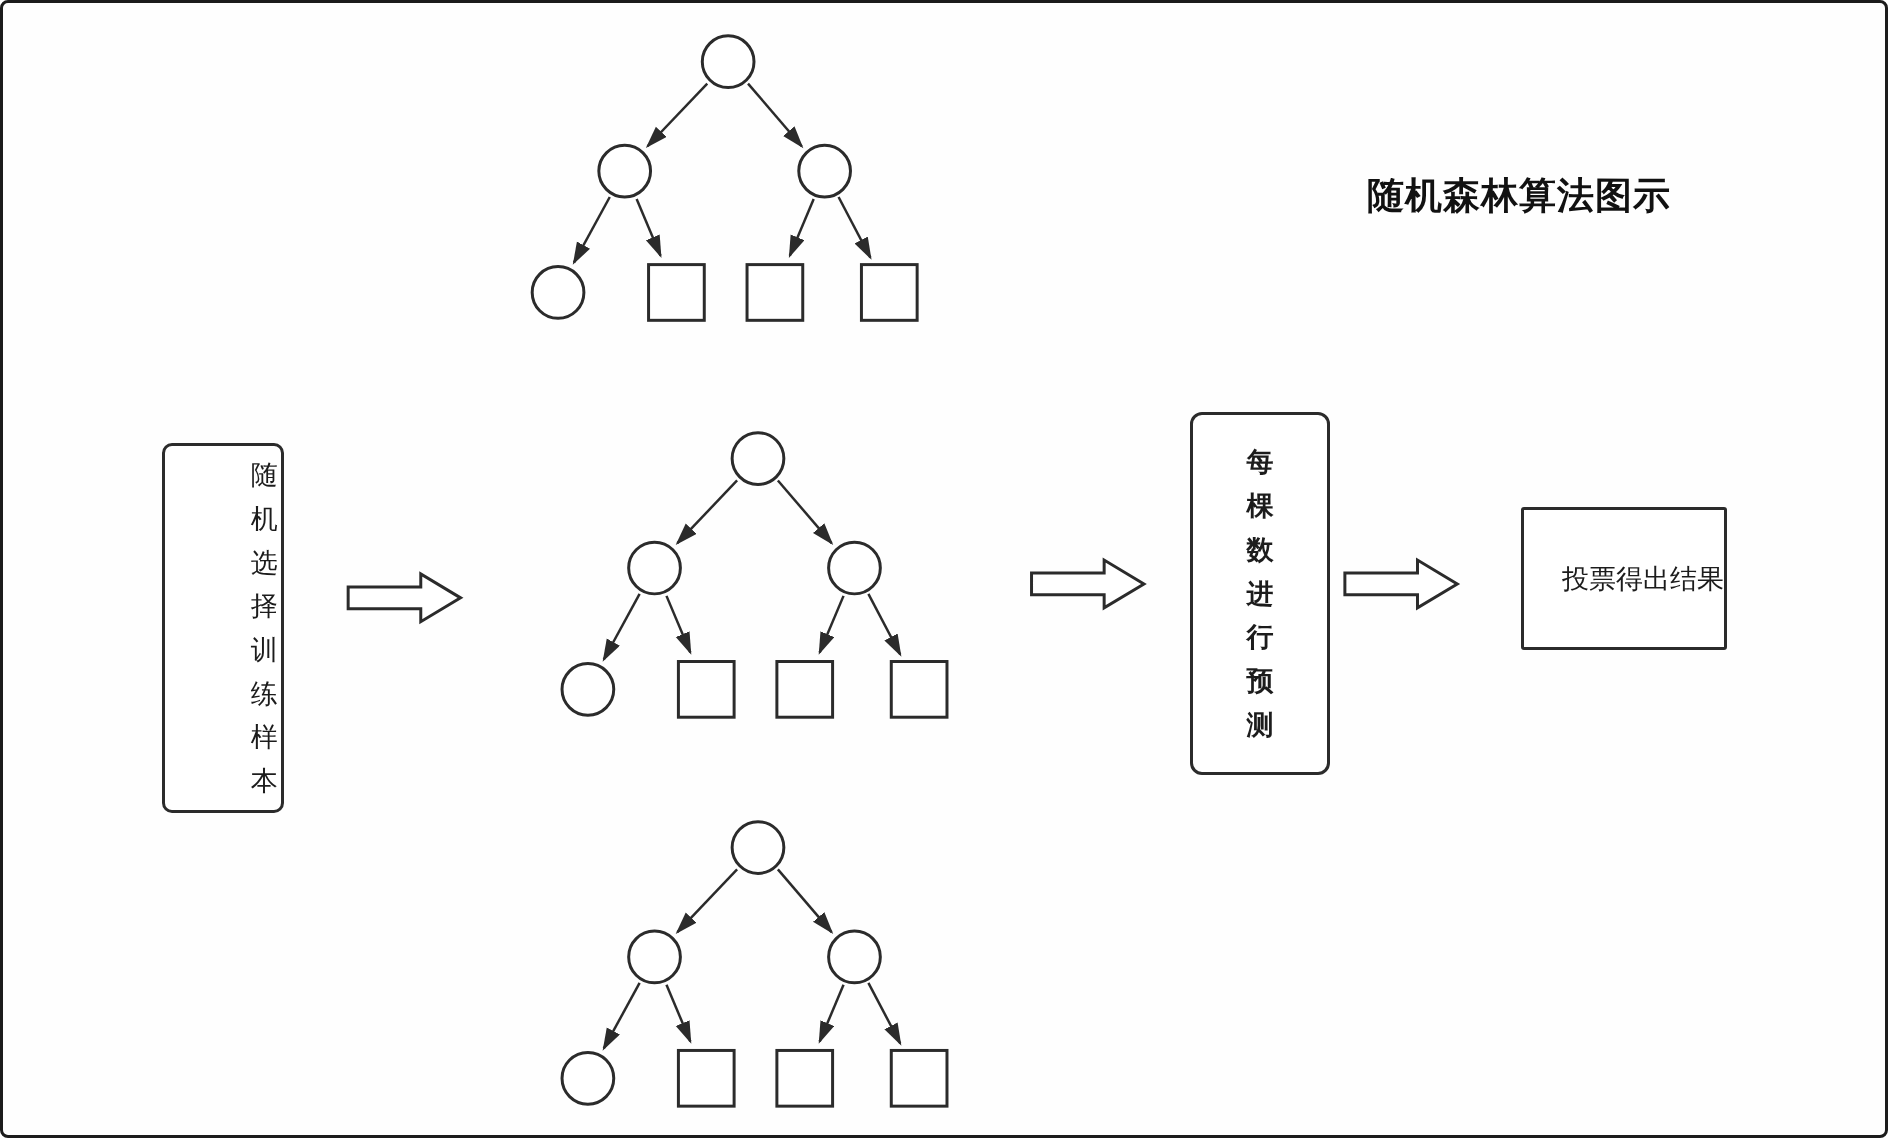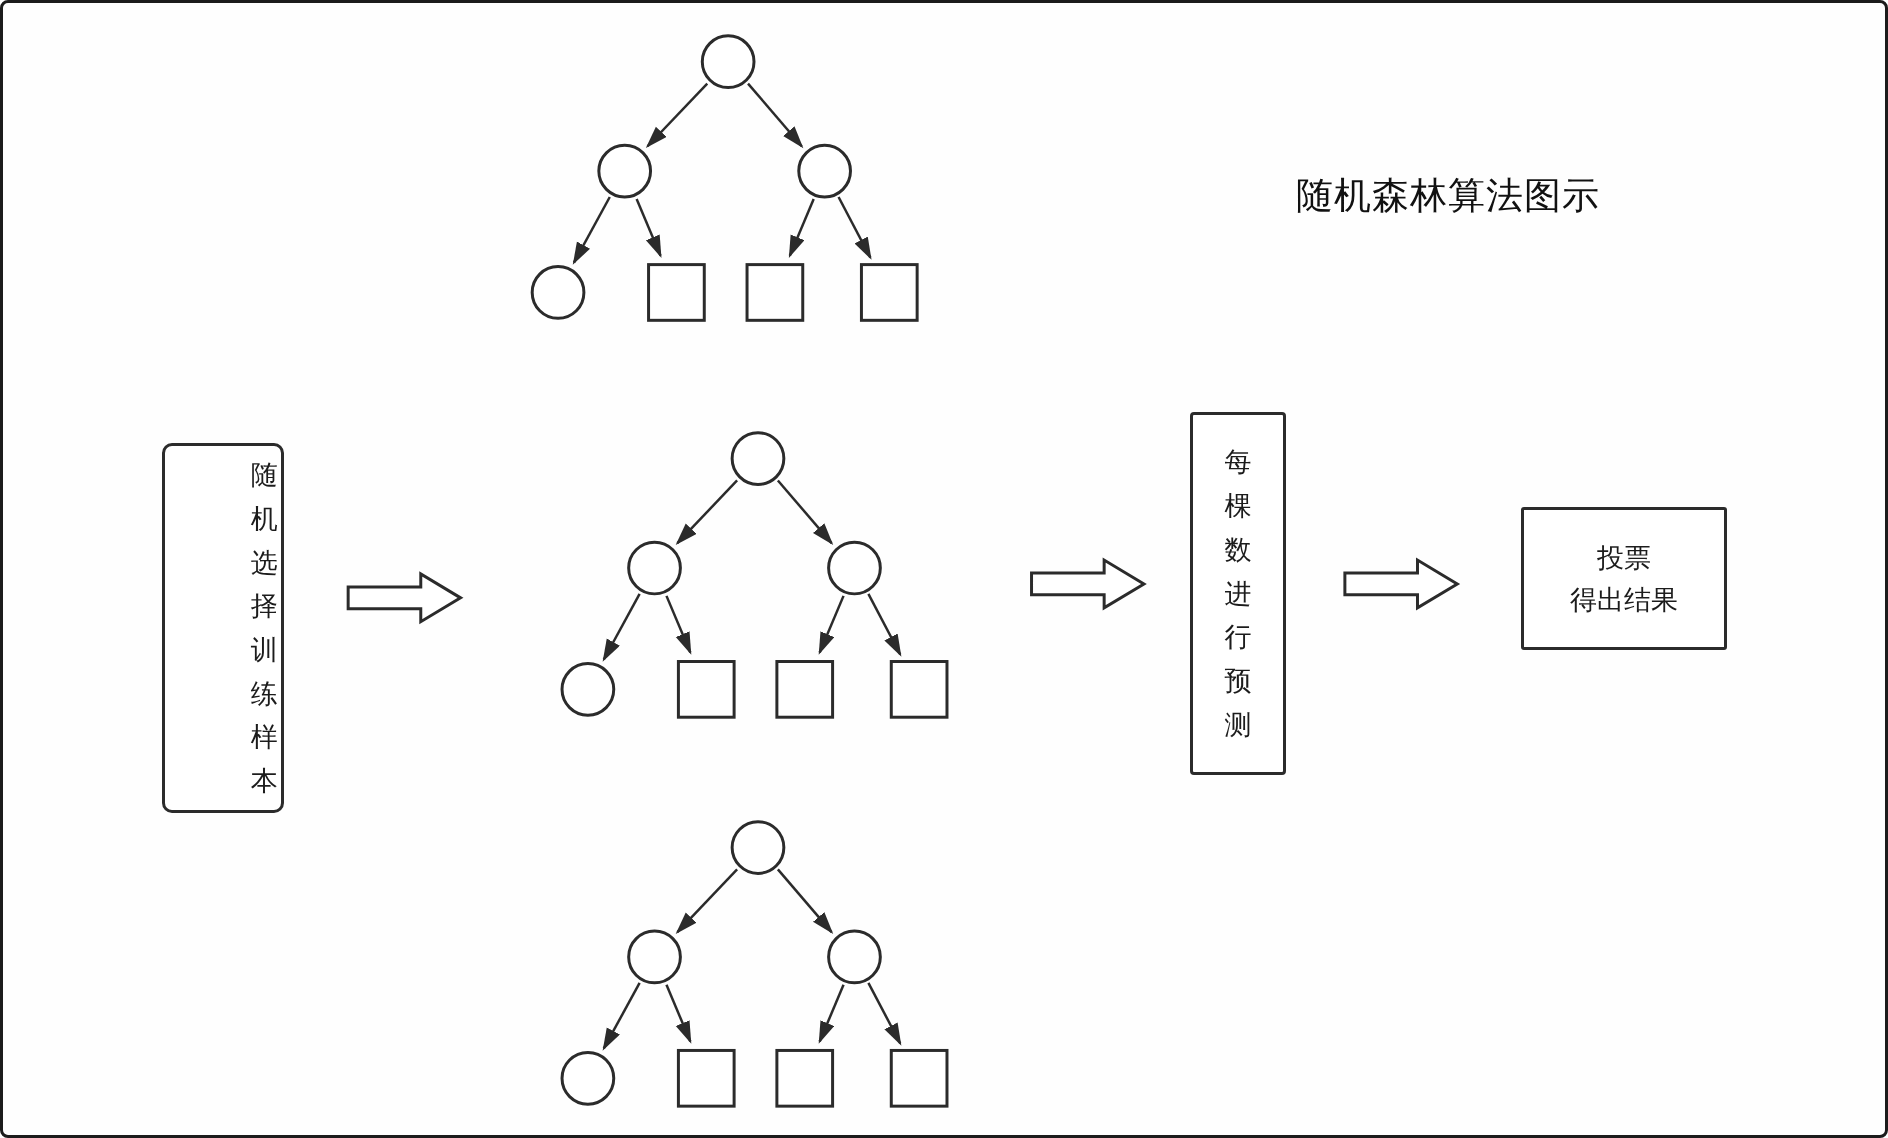--- a/index.html
+++ b/index.html
@@ -24,49 +24,49 @@
     position: absolute;
     box-sizing: border-box;
     border: 3px solid #2b2b2b;
     border-radius: 10px;
     background: #ffffff;
     display: flex;
     align-items: center;
     justify-content: center;
   }
   .sample-box  { left: 159px;  top: 440px; width: 122px; height: 370px; justify-content: flex-end; }
-  .predict-box { left: 1187px; top: 409px; width: 96px; height: 363px; border-radius: 4px; }
+  .predict-box { left: 1187px; top: 409px; width: 140px; height: 363px; border-radius: 12px; font-weight: bold; }
   .vtext {
     width: 1.25em;
     word-break: break-all;
     line-height: 1.62;
     text-align: center;
     font-size: 27px;
     color: #1c1c1c;
   }
   .result-box {
     position: absolute;
     left: 1518px; top: 504px;
     width: 206px; height: 143px;
     box-sizing: border-box;
     border: 3px solid #2b2b2b;
     border-radius: 3px;
     background: #ffffff;
     display: flex;
-    flex-direction: column;
+    flex-direction: row;
     align-items: center;
-    justify-content: center;
+    justify-content: flex-end;
     font-size: 27px;
     line-height: 1.55;
   }
   .title {
     position: absolute;
-    left: 1293px; top: 168px;
+    left: 1364px; top: 168px;
     font-size: 37px;
-    font-weight: normal;
+    font-weight: bold;
     letter-spacing: 1px;
     color: #111111;
     white-space: nowrap;
   }
 </style>
 </head>
 <body>
 
 <div class="page">
 

